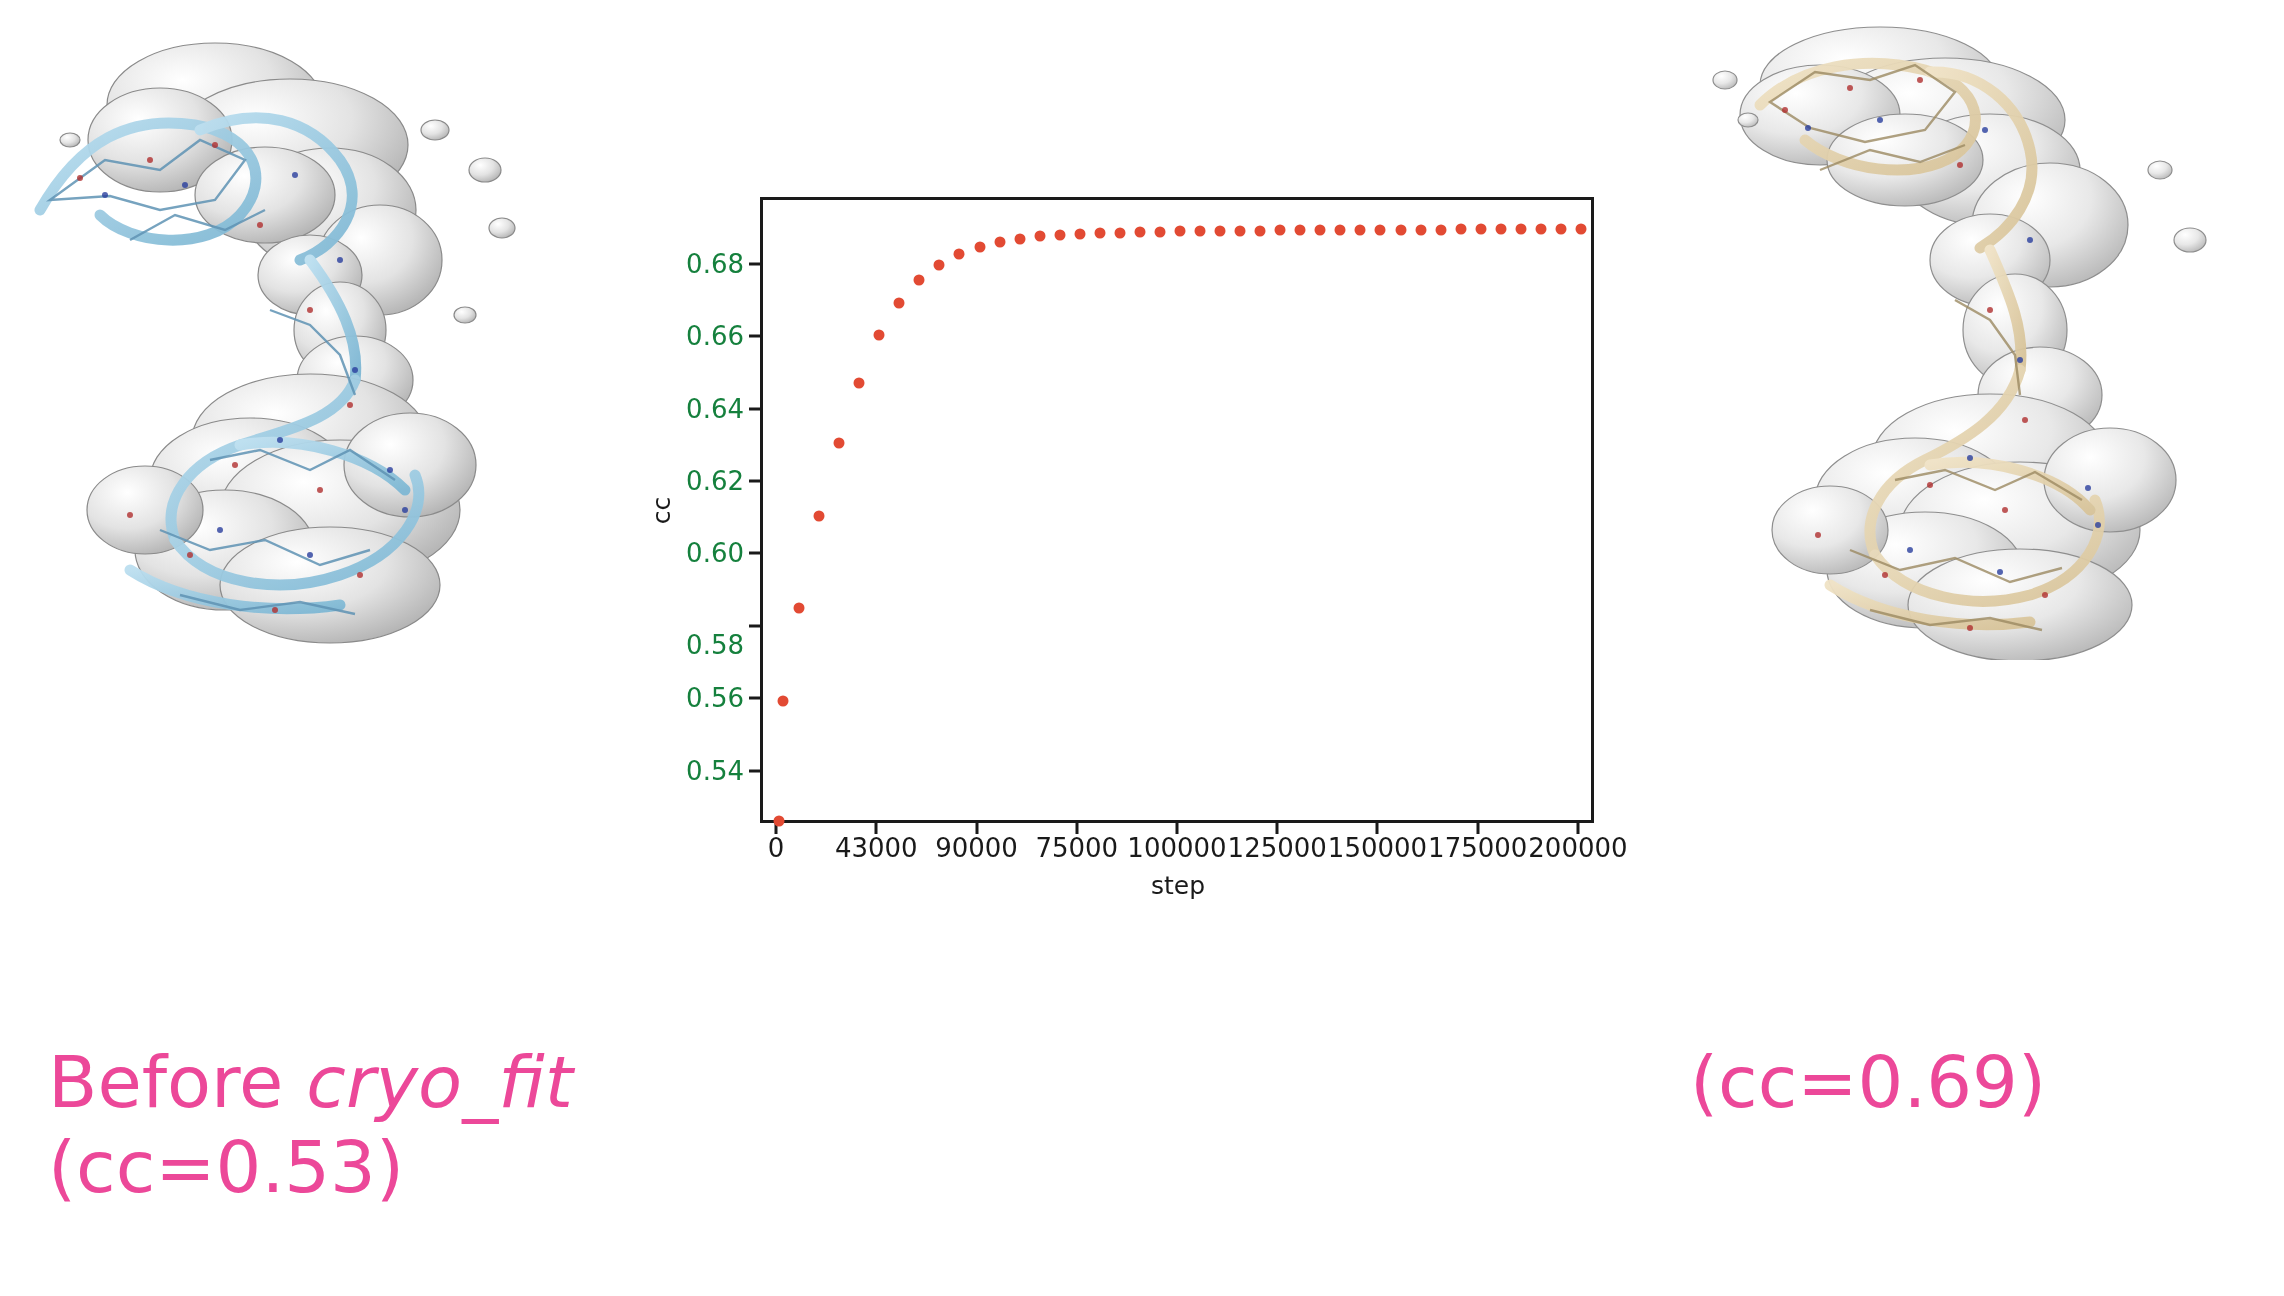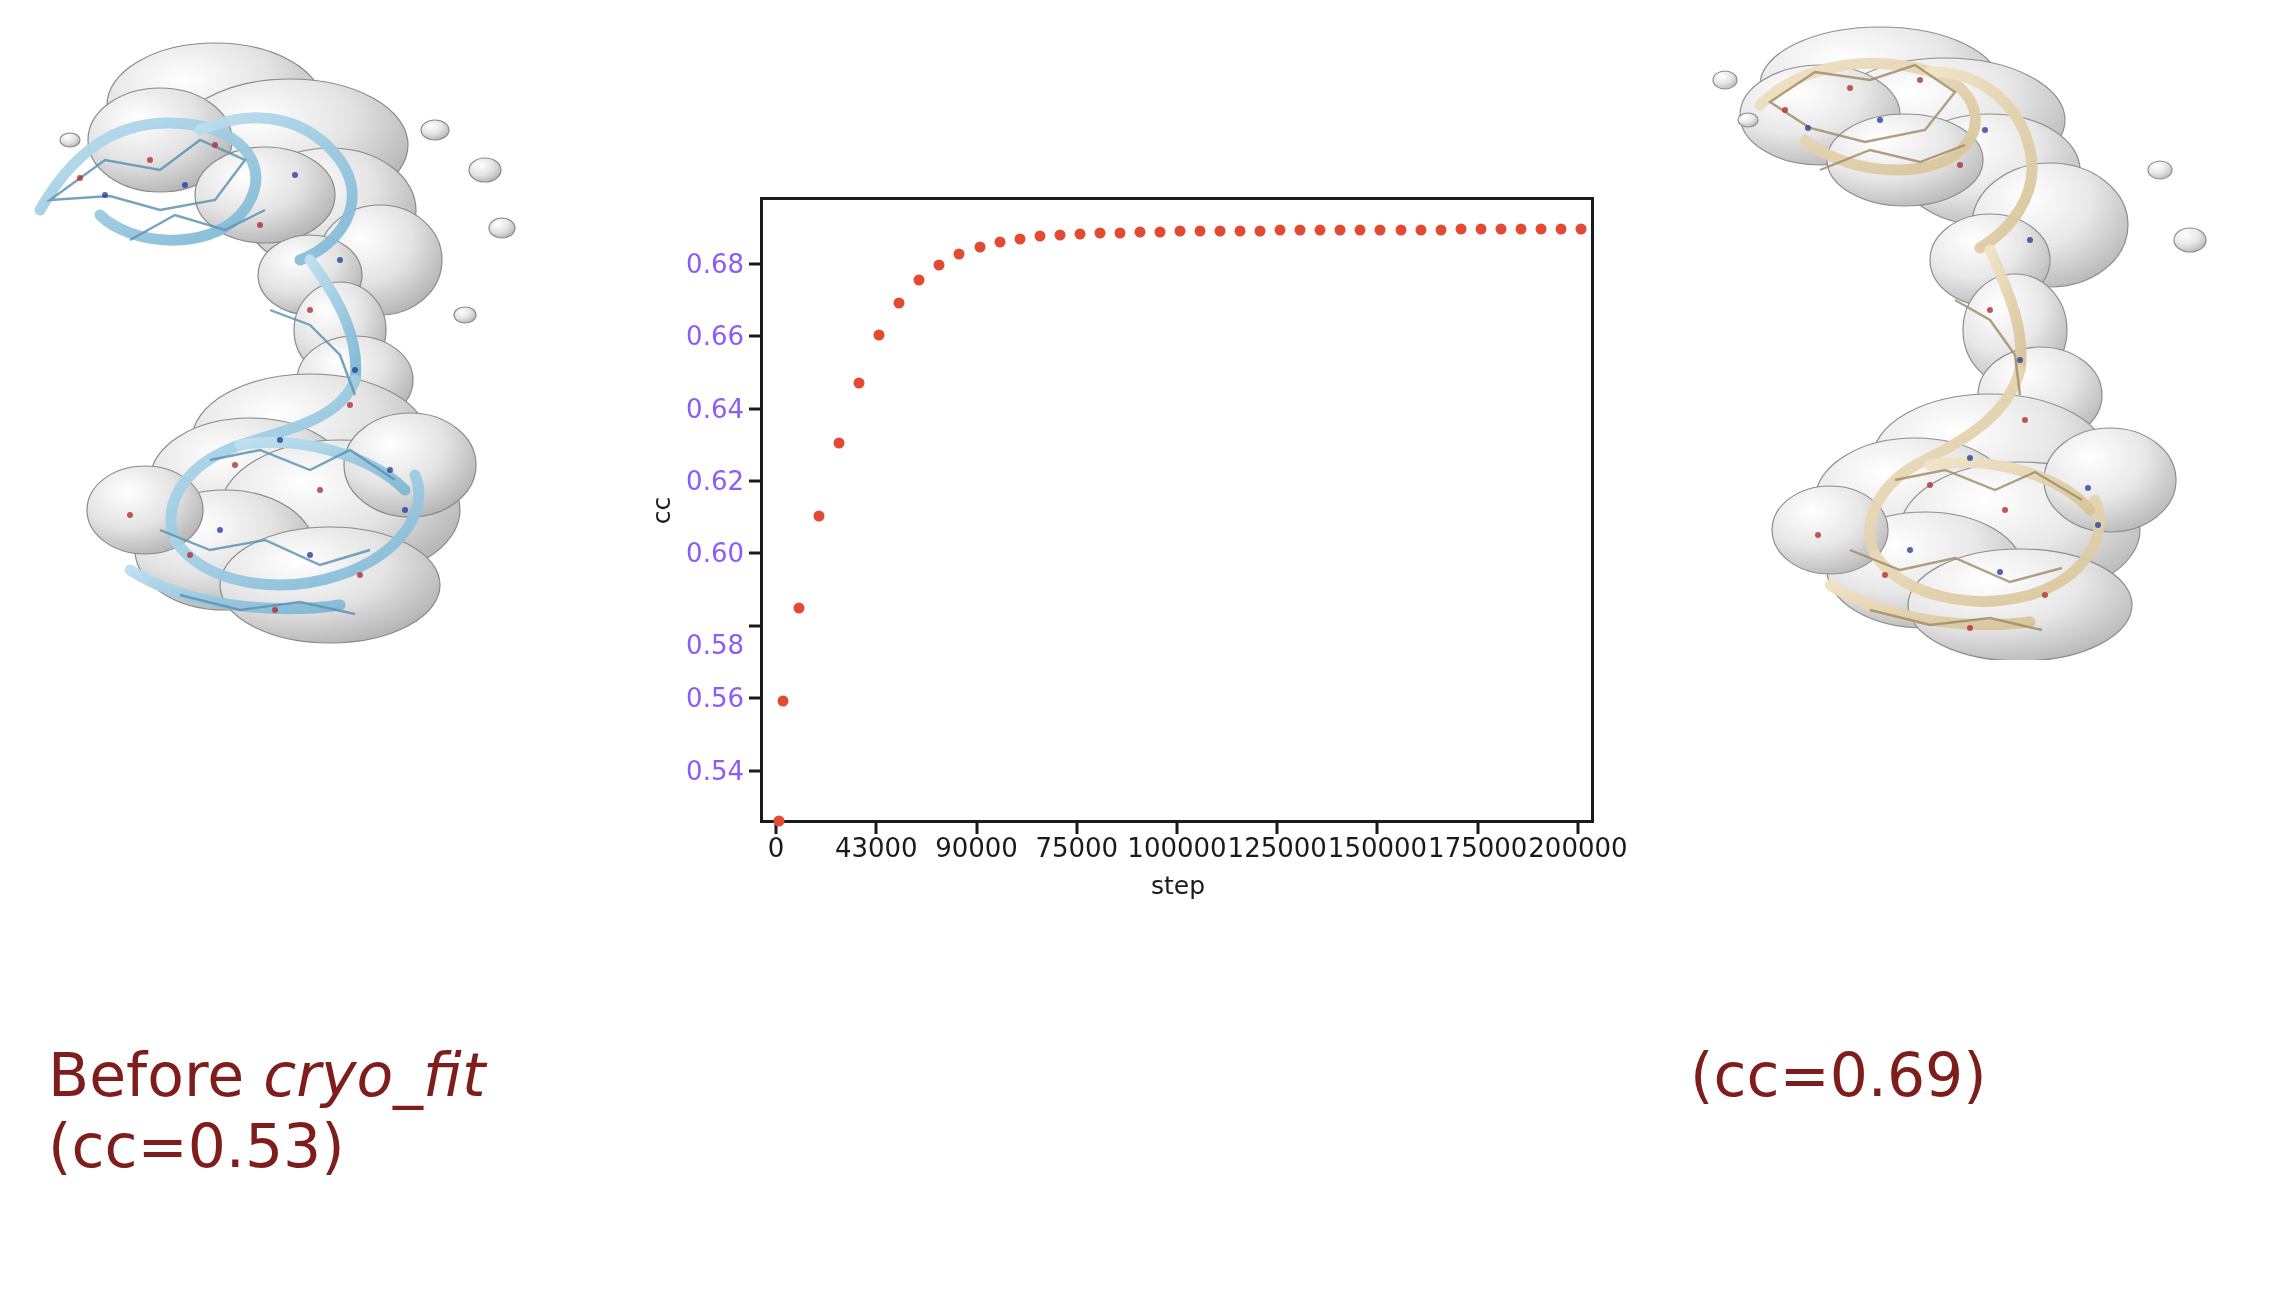--- a/index.html
+++ b/index.html
@@ -8,34 +8,34 @@
 
   
   .panel{position:absolute;}
 
   
   .mol{position:absolute;overflow:hidden;}
   .mol svg{display:block;width:100%;height:100%;}
 
   
   .caption{position:absolute;font-family:"DejaVu Sans","Liberation Sans",sans-serif;
-           font-size:60px;line-height:1.18;color:#7f1d1d;white-space:nowrap;font-weight:400;}
+           font-size:72px;line-height:1.18;color:#ec4899;white-space:nowrap;font-weight:400;}
   .caption .ital{font-style:italic;}
 
   
   #chart-panel{position:absolute;left:640px;top:30px;width:1020px;height:840px;}
   #chart-title{position:absolute;left:0;top:28px;width:1020px;text-align:center;
                font-size:46px;color:#111;letter-spacing:.2px;}
   #plot-frame{position:absolute;left:120px;top:167px;width:834px;height:626px;
               border:3px solid #1a1a1a;box-sizing:border-box;background:#fff;}
   #plot-area{position:absolute;inset:0;}
   .dot{position:absolute;width:11px;height:11px;border-radius:50%;
        background:#e24a33;transform:translate(-50%,-50%);}
   .ytick-label{position:absolute;right:0;transform:translateY(-50%);
-               font-size:26px;color:#8b5cf6;text-align:center;white-space:nowrap;margin-left:48px;}
+               font-size:26px;color:#15803d;text-align:center;white-space:nowrap;margin-left:48px;}
   .ytick-mark{position:absolute;width:11px;height:3px;background:#1a1a1a;
               transform:translateY(-50%);}
   .xtick-label{position:absolute;top:10px;transform:translateX(-50%);
                font-size:26px;color:#1a1a1a;white-space:nowrap;}
   .xtick-mark{position:absolute;width:3px;height:11px;background:#1a1a1a;
               transform:translateX(-50%);}
   #ylabel{position:absolute;font-size:25px;color:#1a1a1a;
           transform:rotate(-90deg);transform-origin:center center;white-space:nowrap;}
   #xlabel{position:absolute;font-size:25px;color:#1a1a1a;white-space:nowrap;}
   #ytick-wrap,#xtick-wrap{position:absolute;}

